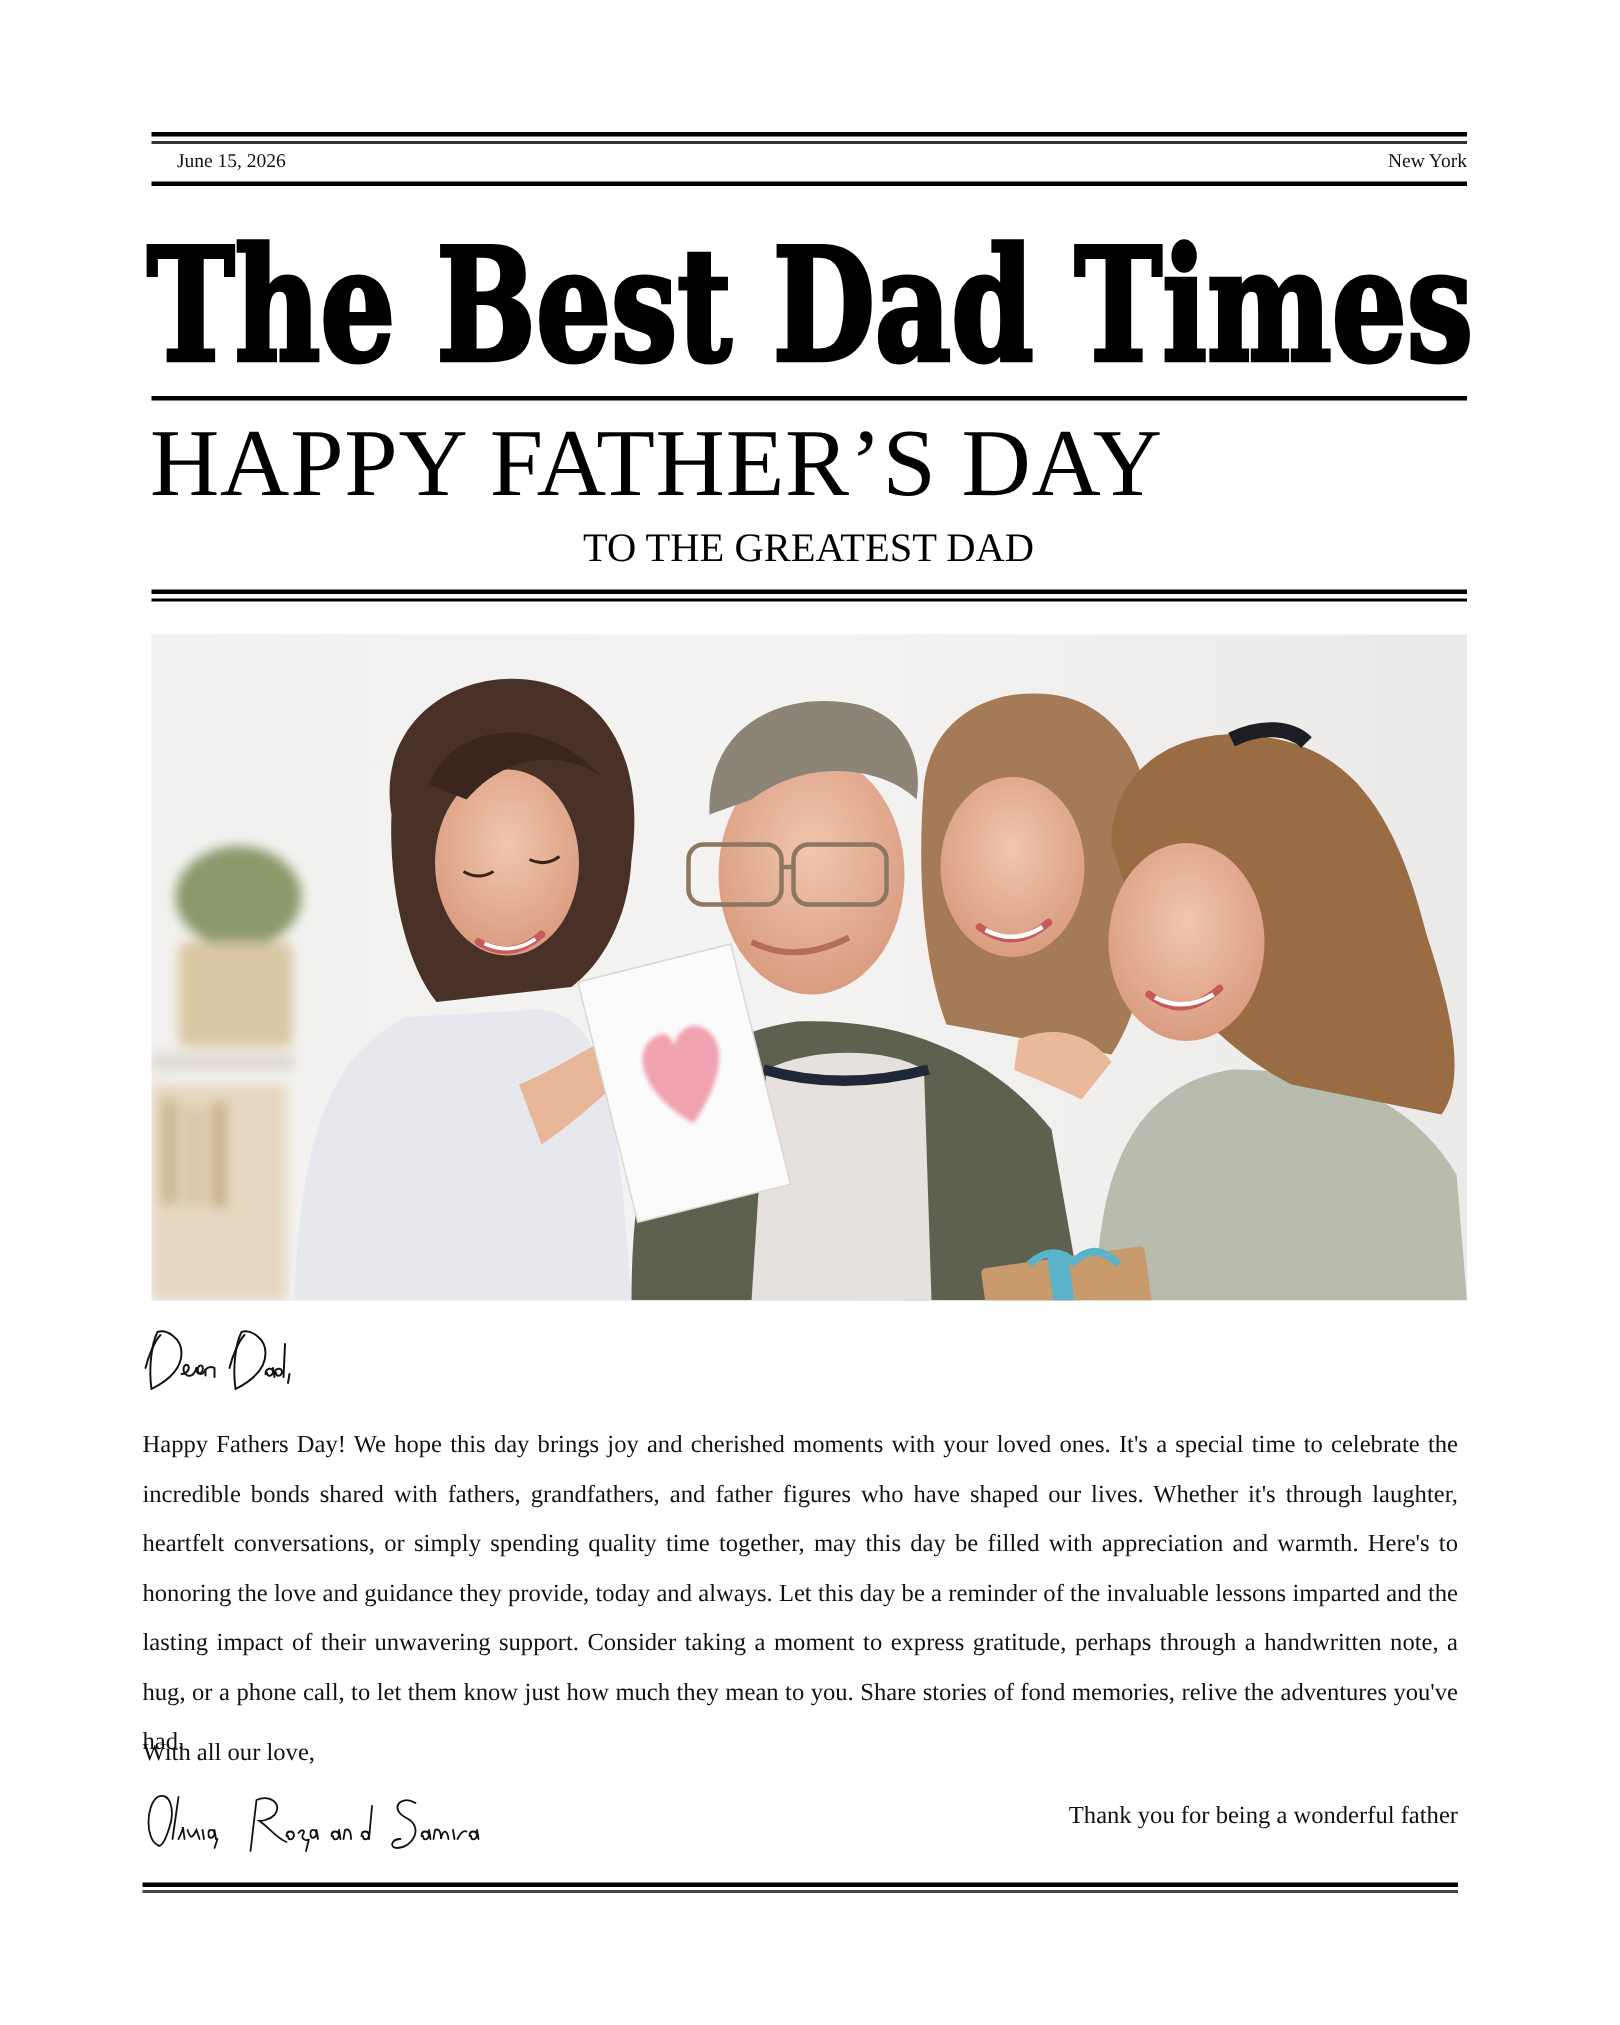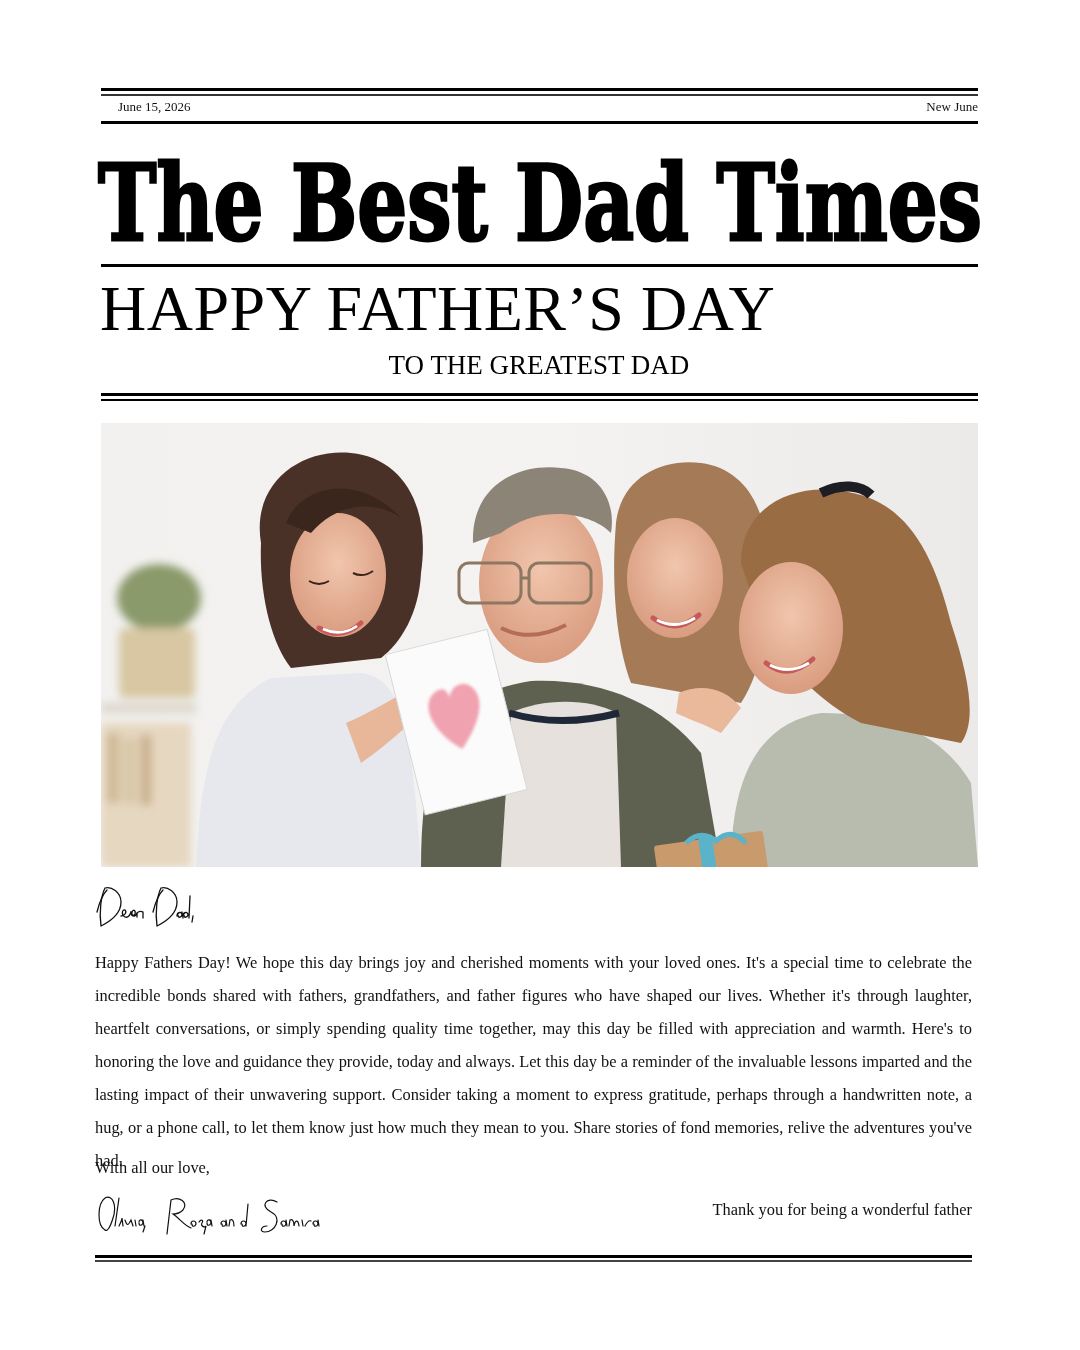--- a/index.html
+++ b/index.html
@@ -19,21 +19,21 @@
     .thanks { position: absolute; right: 108px; top: 1200px; font-size: 16.4px; color: #111; font-family: Liberation Serif, serif; }
     .sr { position: absolute; width: 1px; height: 1px; overflow: hidden; clip: rect(0 0 0 0); white-space: nowrap; }
   </style>
 </head>
 <body>
 
 <div class="rule" style="left:101px; top:88px; width:877px; height:3px;"></div>
 <div class="rule" style="left:101px; top:94px; width:877px; height:1.5px; background:#333;"></div>
 
 <div class="dateline" style="left:101px;margin-left:17px;">June 15, 2026</div>
-<div class="dateline" style="right:102px;">New June</div>
+<div class="dateline" style="right:102px;">New York</div>
 
 <div class="rule" style="left:101px; top:121px; width:877px; height:2.5px;"></div>
 
 <div class="masthead">
   <span class="sr">The Best Dad Times</span>
   <svg viewBox="0 0 888 128" preserveAspectRatio="none">
     <text x="444" y="100" text-anchor="middle" textLength="884" lengthAdjust="spacingAndGlyphs" font-family="'DejaVu Serif', serif" font-weight="bold" font-size="104" fill="#000" stroke="#000" stroke-width="3" style="font-variant: normal;" id="mast-text">The Best Dad Times</text>
   </svg>
 </div>
 

